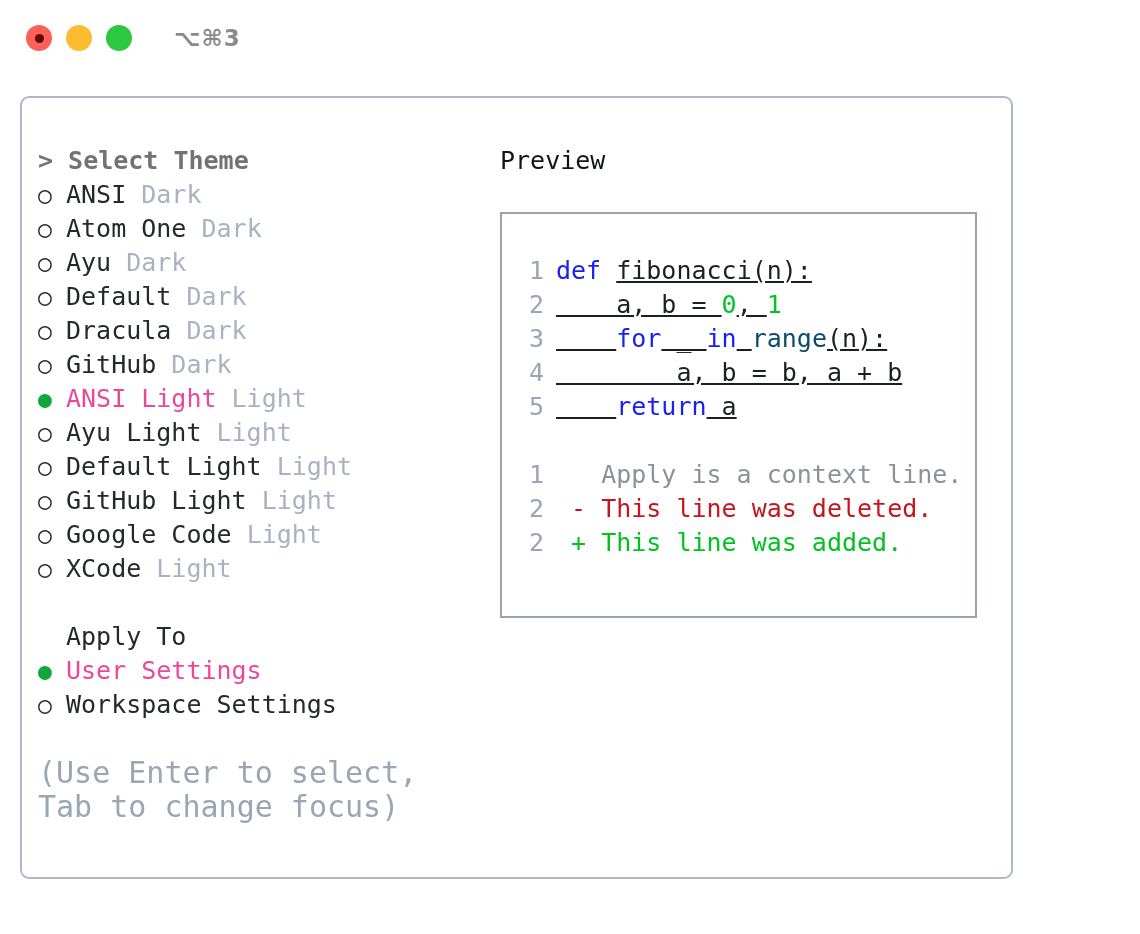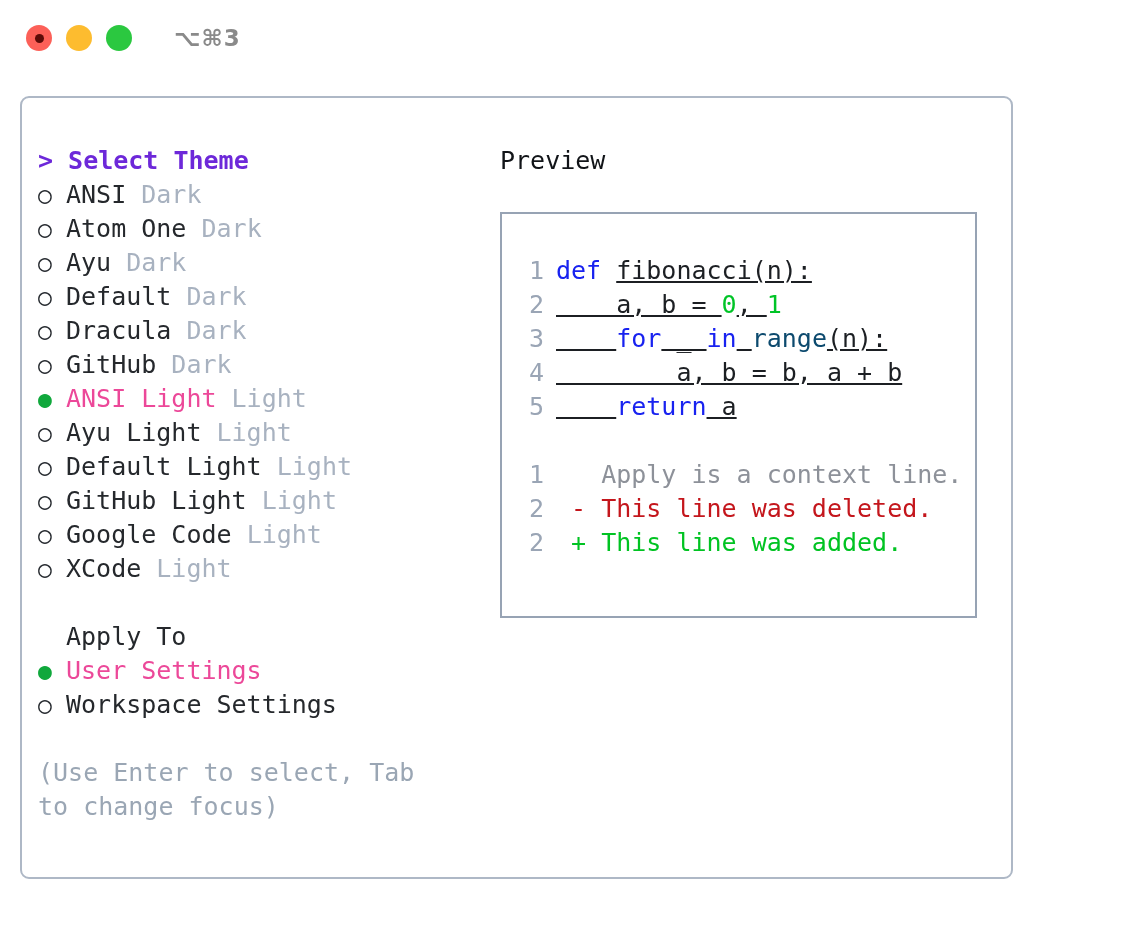--- a/index.html
+++ b/index.html
@@ -93,21 +93,21 @@
   #left-column {
     position: absolute;
     left: 16px;
     top: 46px;
     width: 452px;
   }
 
   .section-heading {
     font-size: 25px;
     line-height: 34px;
-    color: #6d28d9;
+    color: #737373;
     white-space: pre;
   }
   .section-heading.bold { font-weight: 700; }
 
   .option-row {
     display: flex;
     align-items: baseline;
     font-size: 25px;
     line-height: 34px;
     white-space: pre;
@@ -120,21 +120,21 @@
   }
   .marker.selected { color: #10a83c; }
   .opt-name  { color: #25282c; }
   .opt-name.selected { color: #ec4899; }
   .opt-tag   { color: #a8b2c0; }
   .opt-tag.selected { color: #a8b2c0; }
 
   #apply-to-block { margin-top: 34px; }
   #help-text-block {
     margin-top: 34px;
-    font-size: 25px;
+    font-size: 30px;
     line-height: 34px;
     color: #9aa6b4;
     width: 420px;
   }
 
   
   #right-column {
     position: absolute;
     left: 478px;
     top: 46px;

